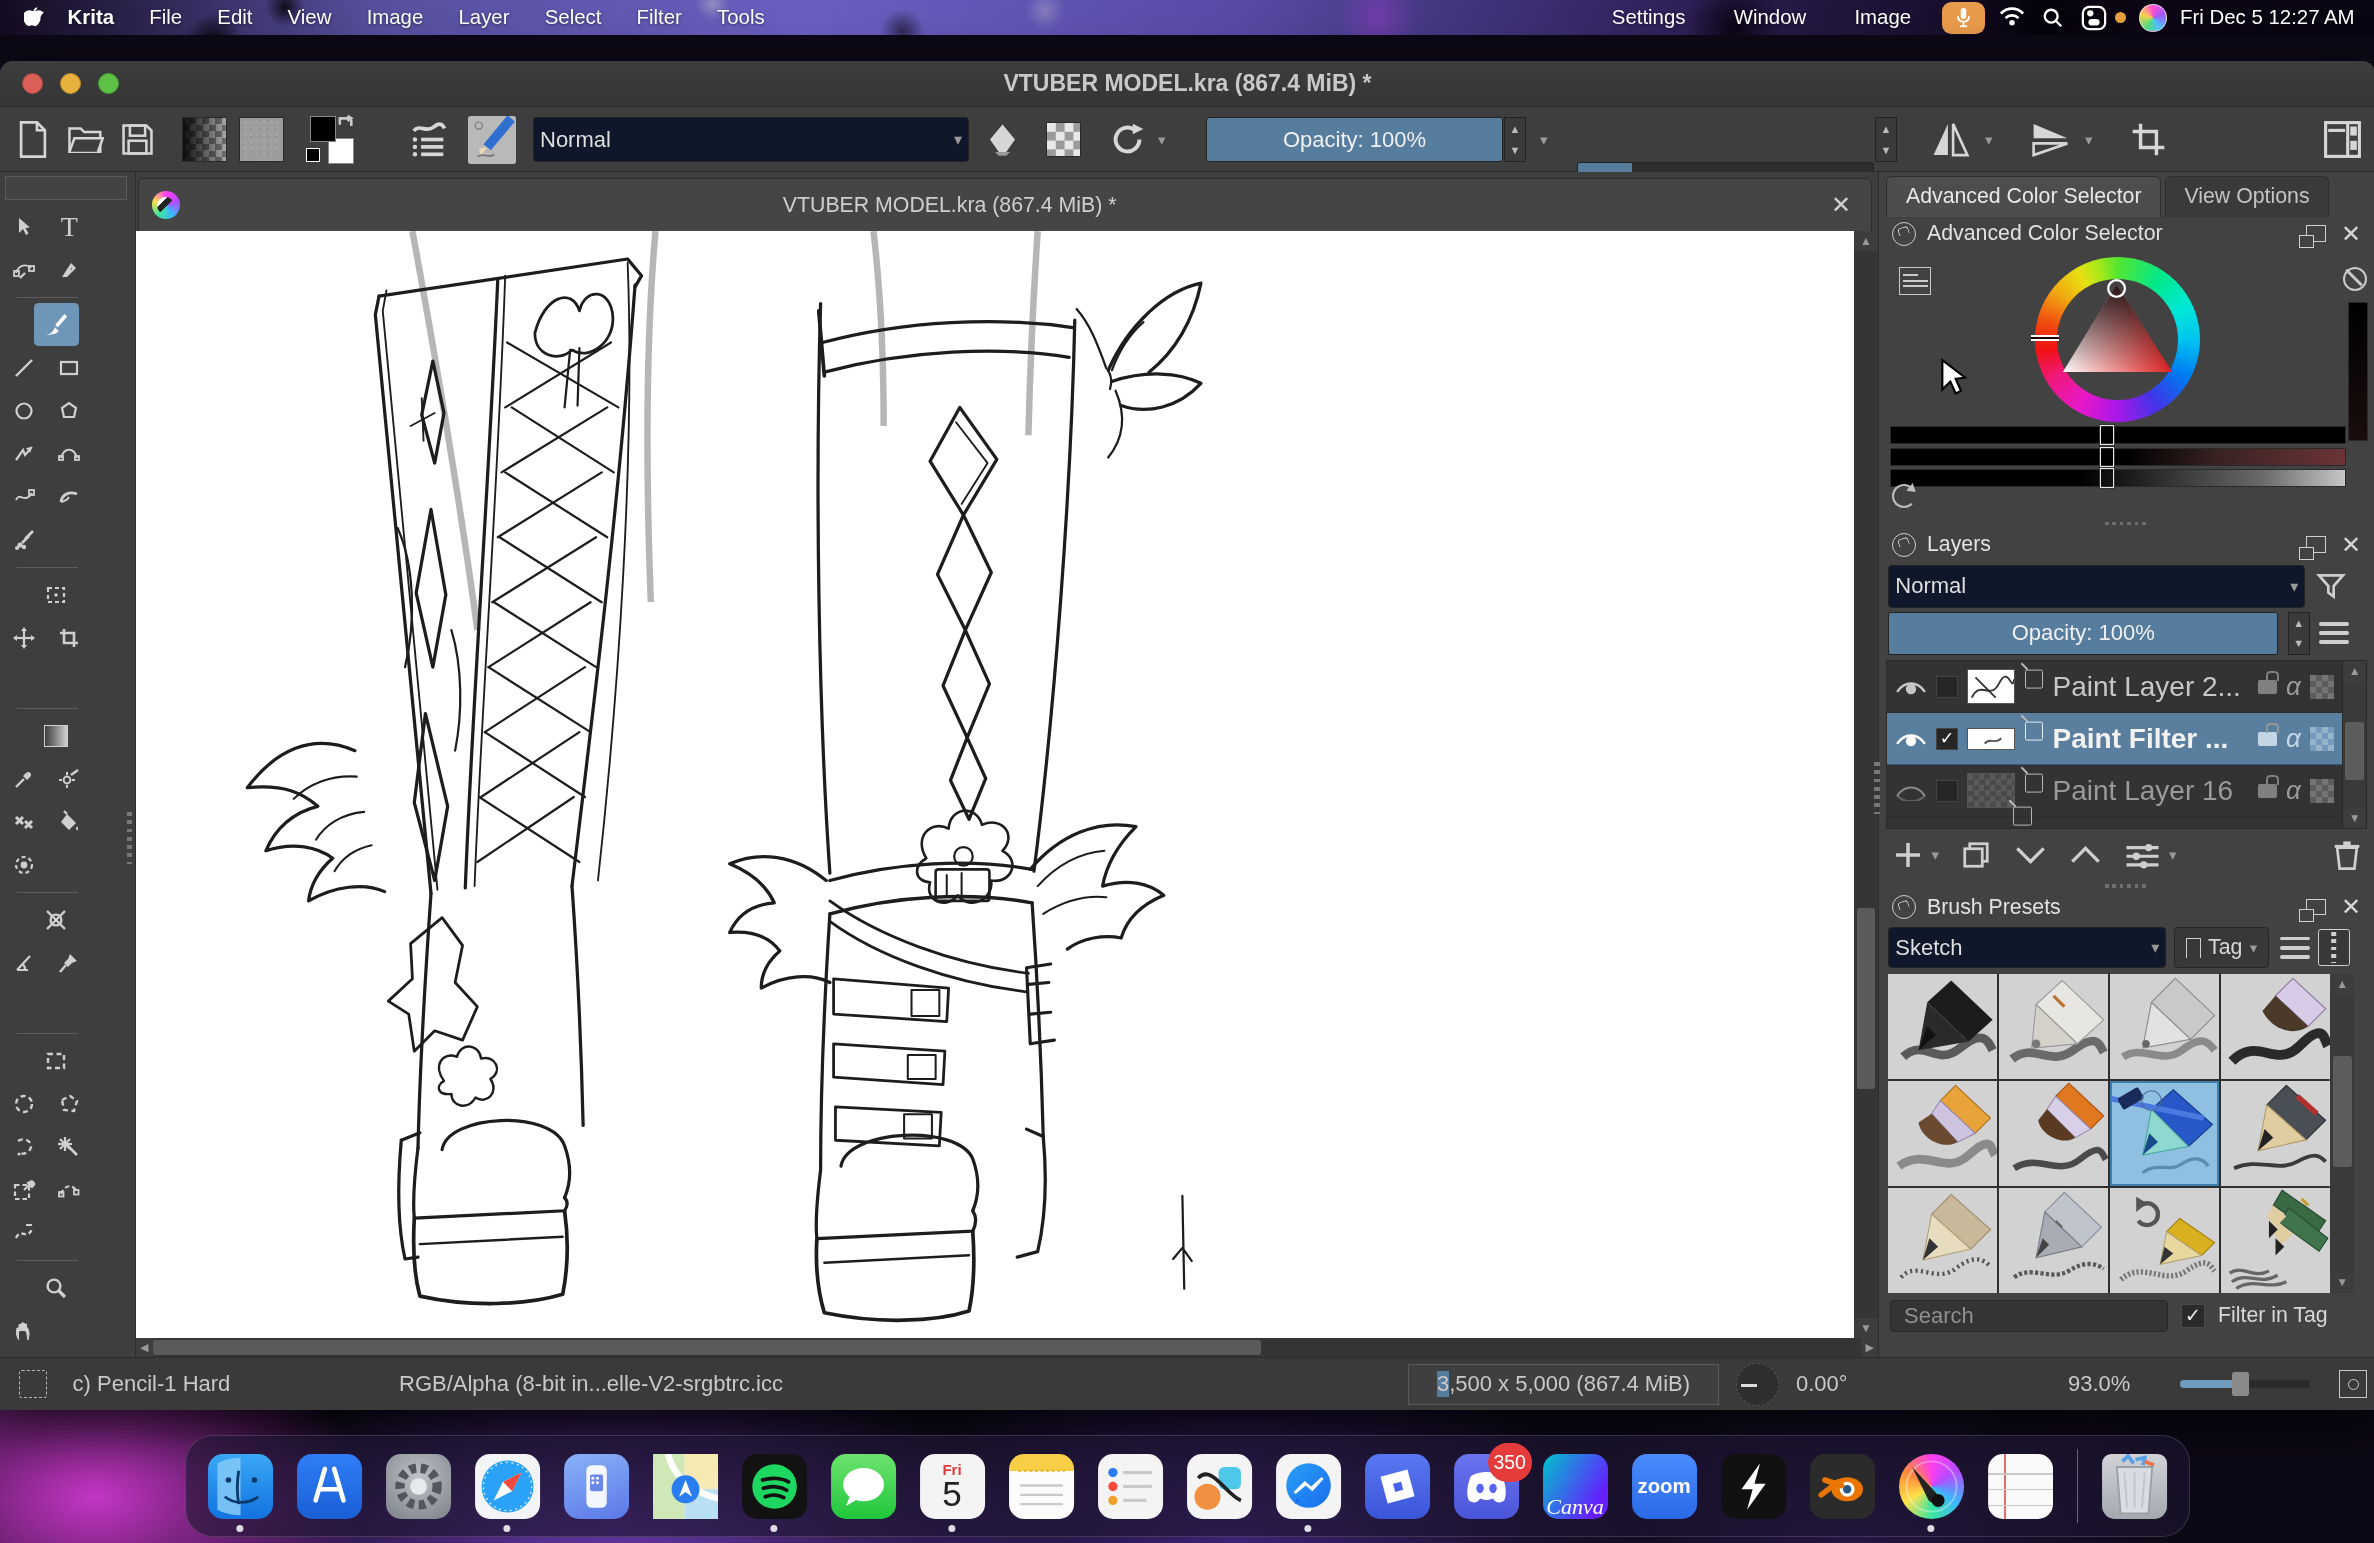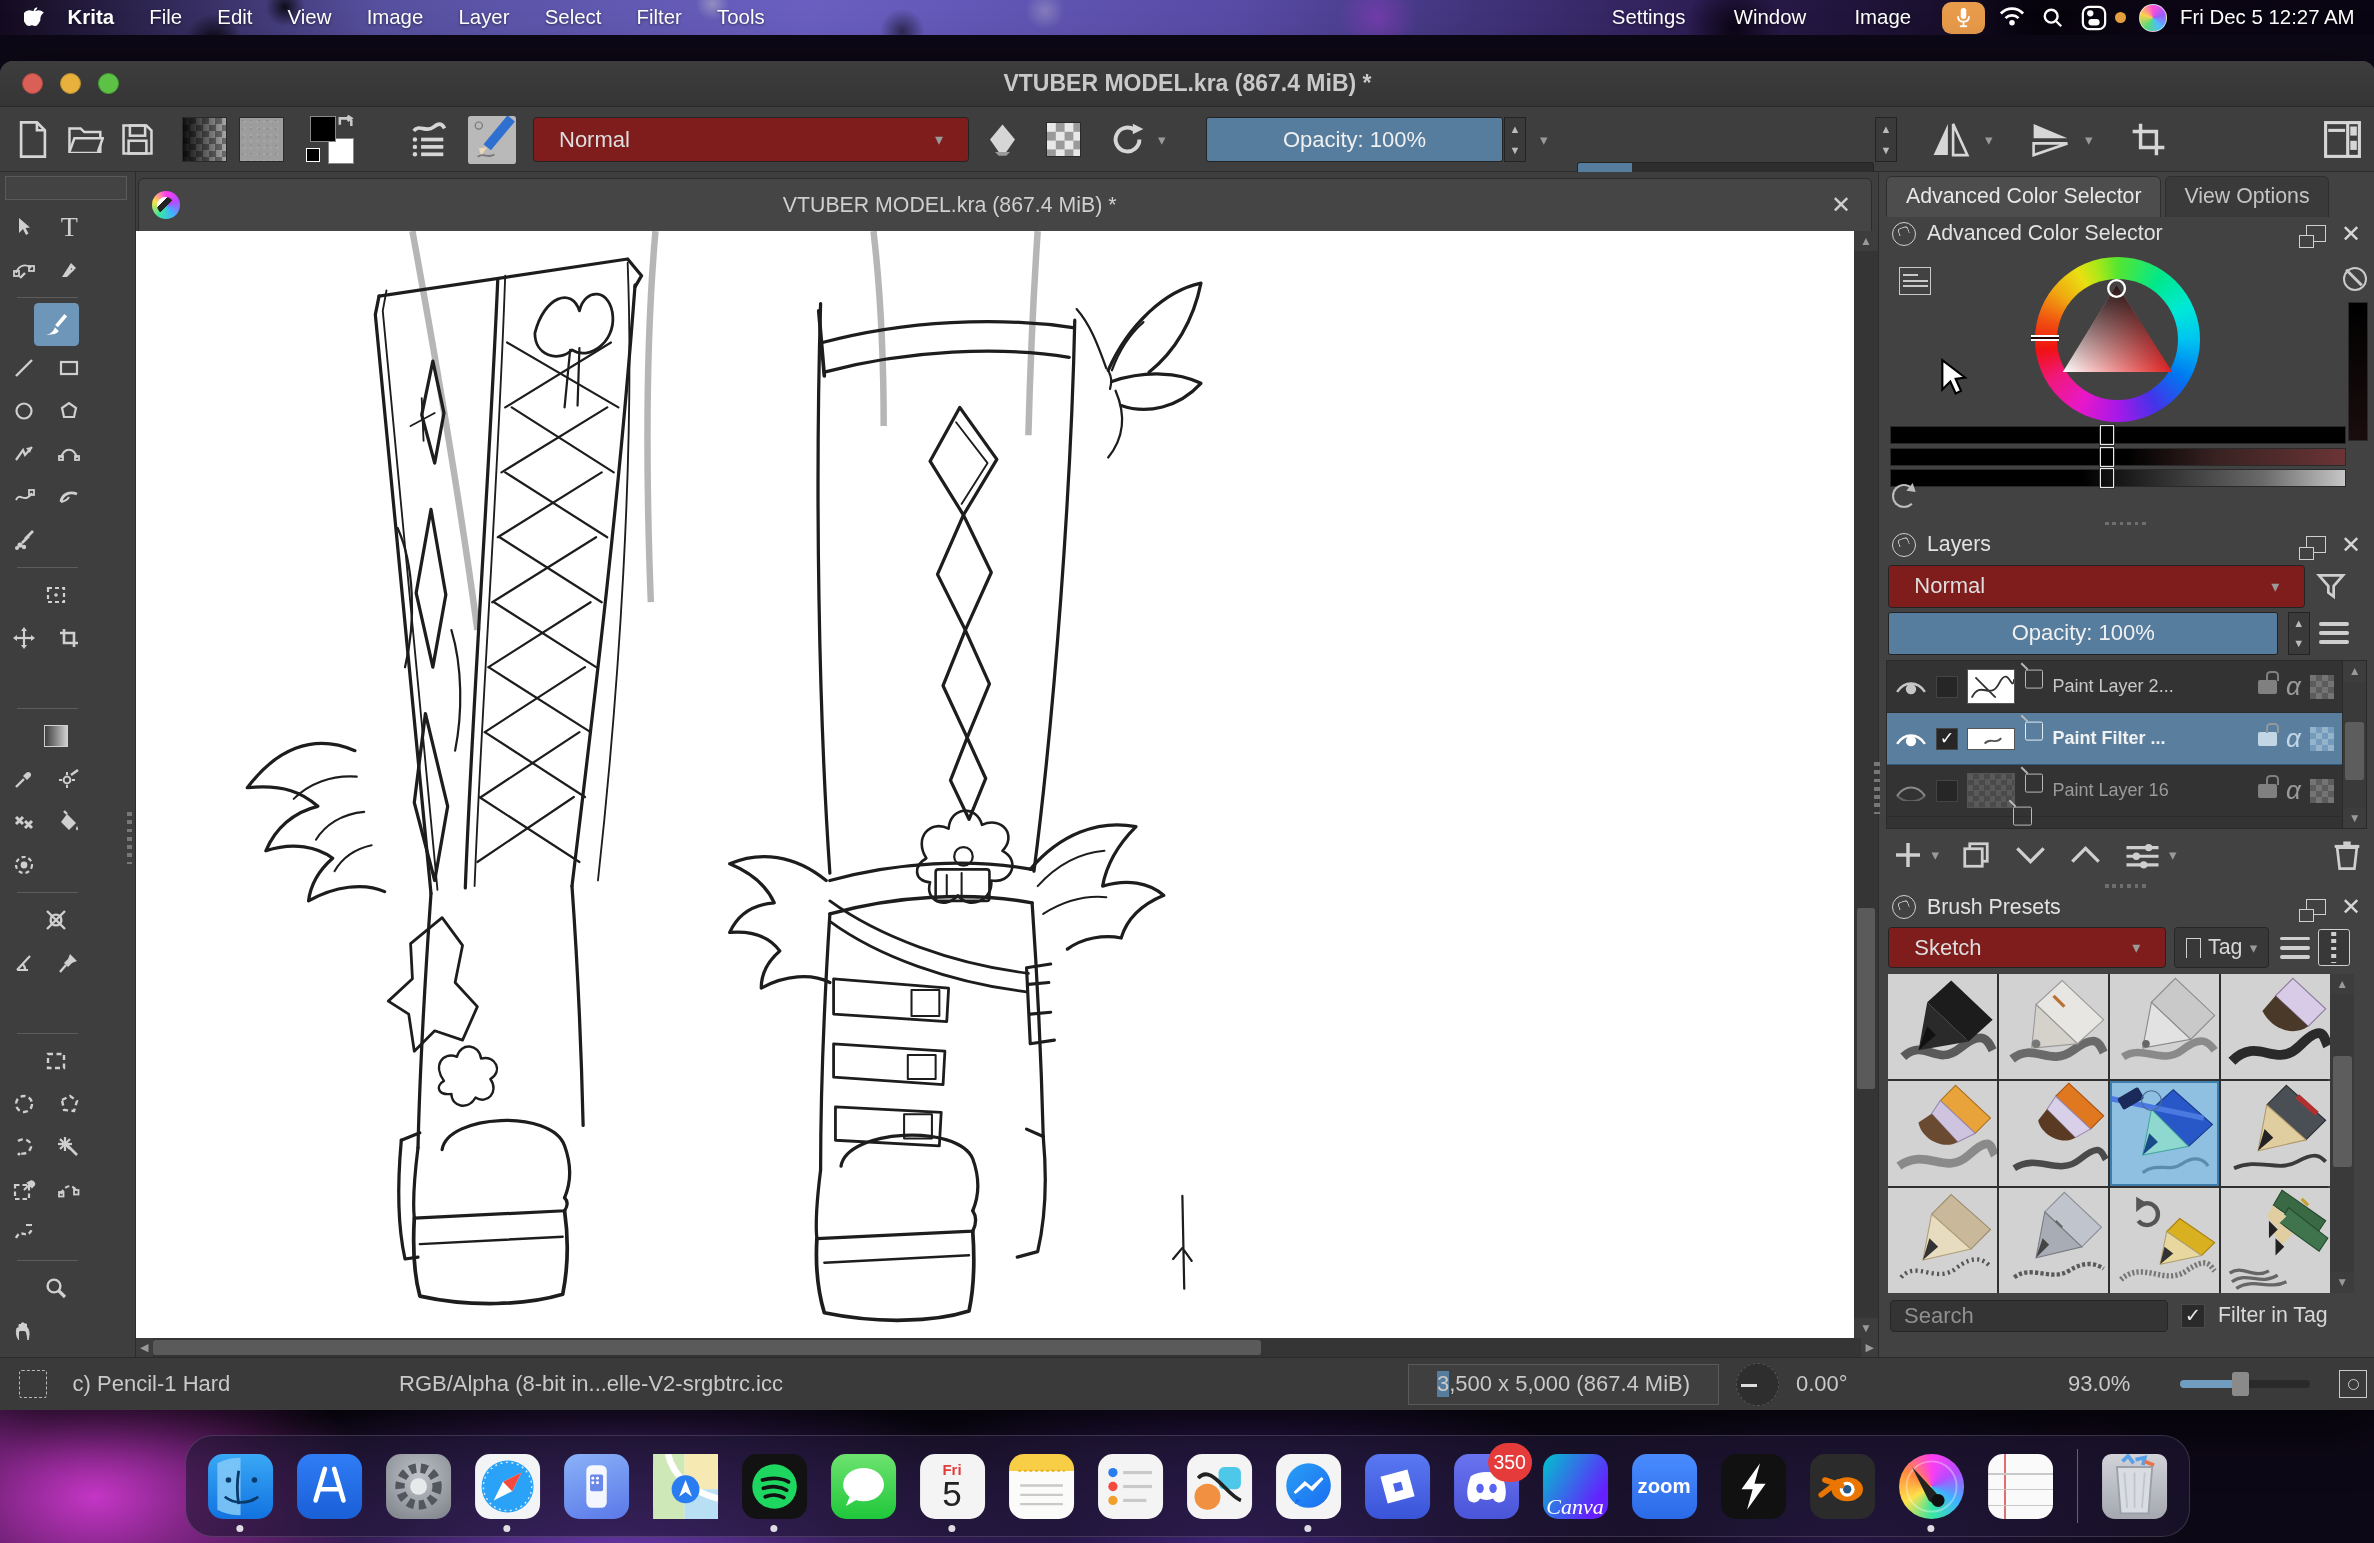--- a/index.html
+++ b/index.html
@@ -61,22 +61,22 @@
   .tbi svg { display:block; }
   .swatch { width:45px; height:45px; border:0.9px solid #2a2a2a; }
   .grad { background:linear-gradient(90deg, #141414, #e6e6e6),
           repeating-conic-gradient(#777 0 25%, #b9b9b9 0 50%) 0 0/13px 13px; background-blend-mode:multiply; }
   .pattern { background:#9d9d9d; background-image:radial-gradient(circle 1.9px at 30% 30%, #8a8a8a 50%, transparent 51%),radial-gradient(circle 1.9px at 70% 60%, #aaa 50%, transparent 51%); background-size:8.3px 8.3px,6.5px 6.5px;}
   .fgbg { width:50px; height:48px; position:relative; }
   .fgbg .fg { position:absolute; top:0; left:5.6px; width:26px; height:26px; background:#000; border:1.9px solid #888; }
   .fgbg .bg2 { position:absolute; bottom:0; right:0; width:26px; height:26px; background:#fff; border:1.9px solid #888; }
   .fgbg .mini { position:absolute; bottom:1.9px; left:1.9px; width:14px; height:14px; background:#000; border:1.9px solid #fff; }
   .brush-tile { width:48px; height:48px; background:#b9b9b9; border-radius:2.8px; }
-  .dd { background:#7f1d1d; border:0.9px solid #232323; border-radius:3.7px; color:#dedede;
-        display:flex; align-items:center; padding:0 25px; font-size:22px; }
+  .dd { background:#0f172a; border:0.9px solid #232323; border-radius:3.7px; color:#dedede;
+        display:flex; align-items:center; padding:0 6px; font-size:22px; }
   .dd .caret { margin-left:auto; color:#9a9a9a; font-size:16px; }
   .kslider { background:#2d2d2d; border:0.9px solid #232323; border-radius:2.8px; position:relative; overflow:hidden;
              display:flex; align-items:center; justify-content:center; color:#f0f0f0; font-size:22px; }
   .kslider .fill { position:absolute; inset:0; background:#567d9e; }
   .kslider span { position:relative; }
   .spin { width:22px; height:45px; display:flex; flex-direction:column; background:#3a3a3a; border:0.9px solid #232323; }
   .spin div { flex:1; display:flex; align-items:center; justify-content:center; color:#bbb; font-size:11px; }
   .mini-caret { color:#9a9a9a; font-size:15px; }
 
   
@@ -149,21 +149,21 @@
   .refresh-ico { position:absolute; left:13px; top:234px; width:24px; height:24px; border:2.8px solid #bdbdbd; border-radius:50%; border-right-color:transparent; }
   .refresh-ico::after { content:""; position:absolute; right:-6.5px; top:0px; border:5.6px solid transparent; border-left:8.3px solid #bdbdbd; transform:rotate(40deg); }
 
   
   .row-pad { padding:3.7px 9.3px; display:flex; gap:9.3px; align-items:center; }
   .funnel { width:32px; height:32px; }
   .llist { margin:1.9px 7.4px 0 7.4px; height:169px; background:#333333; border:0.9px solid #2a2a2a; position:relative; overflow:hidden; display:flex; }
   .lrows { flex:1; }
   .lrow { height:52px; display:flex; align-items:center; padding:0 7.4px; gap:9.3px; color:#c7c7c7; border-bottom:0.9px solid #2c2c2c; }
   .lrow.sel { background:#5a7e9e; color:#fff; border-bottom:1.9px solid #2f5a7e; }
-  .lrow .name { flex:1; font-size:18px; white-space:nowrap; overflow:hidden; }
+  .lrow .name { flex:1; font-size:28px; white-space:nowrap; overflow:hidden; }
   .lrow.sel .name { font-weight:bold; color:#f2f2f2; }
   .lrow.dim { color:#9a9a9a; }
   .eye { width:32px; height:20.4px; position:relative; }
   .cbx { width:22px; height:22px; background:#262626; border:0.9px solid #444; display:flex; align-items:center; justify-content:center; color:#fff; font-size:17.6px; }
   .lthumb { width:48px; height:35px; background:#fff; border:0.9px solid #555; position:relative; overflow:hidden;}
   .lthumb.small { height:22px; }
   .lthumb.darkch { background:repeating-conic-gradient(#4a4a4a 0 25%, #5a5a5a 0 50%) 0 0/11px 11px; }
   .inh { width:18.6px; height:18.6px; border:1.9px solid #b9b9b9; border-radius:1.9px; position:relative; transform:translateY(-7.4px); }
   .inh::after{ content:""; position:absolute; left:-5.6px; top:-5.6px; width:9.3px; height:1.9px; background:#b9b9b9; transform:rotate(45deg);}
   .padlock { width:18.6px; height:14px; background:#9a9a9a; border-radius:1.9px; position:relative; opacity:.75; }

